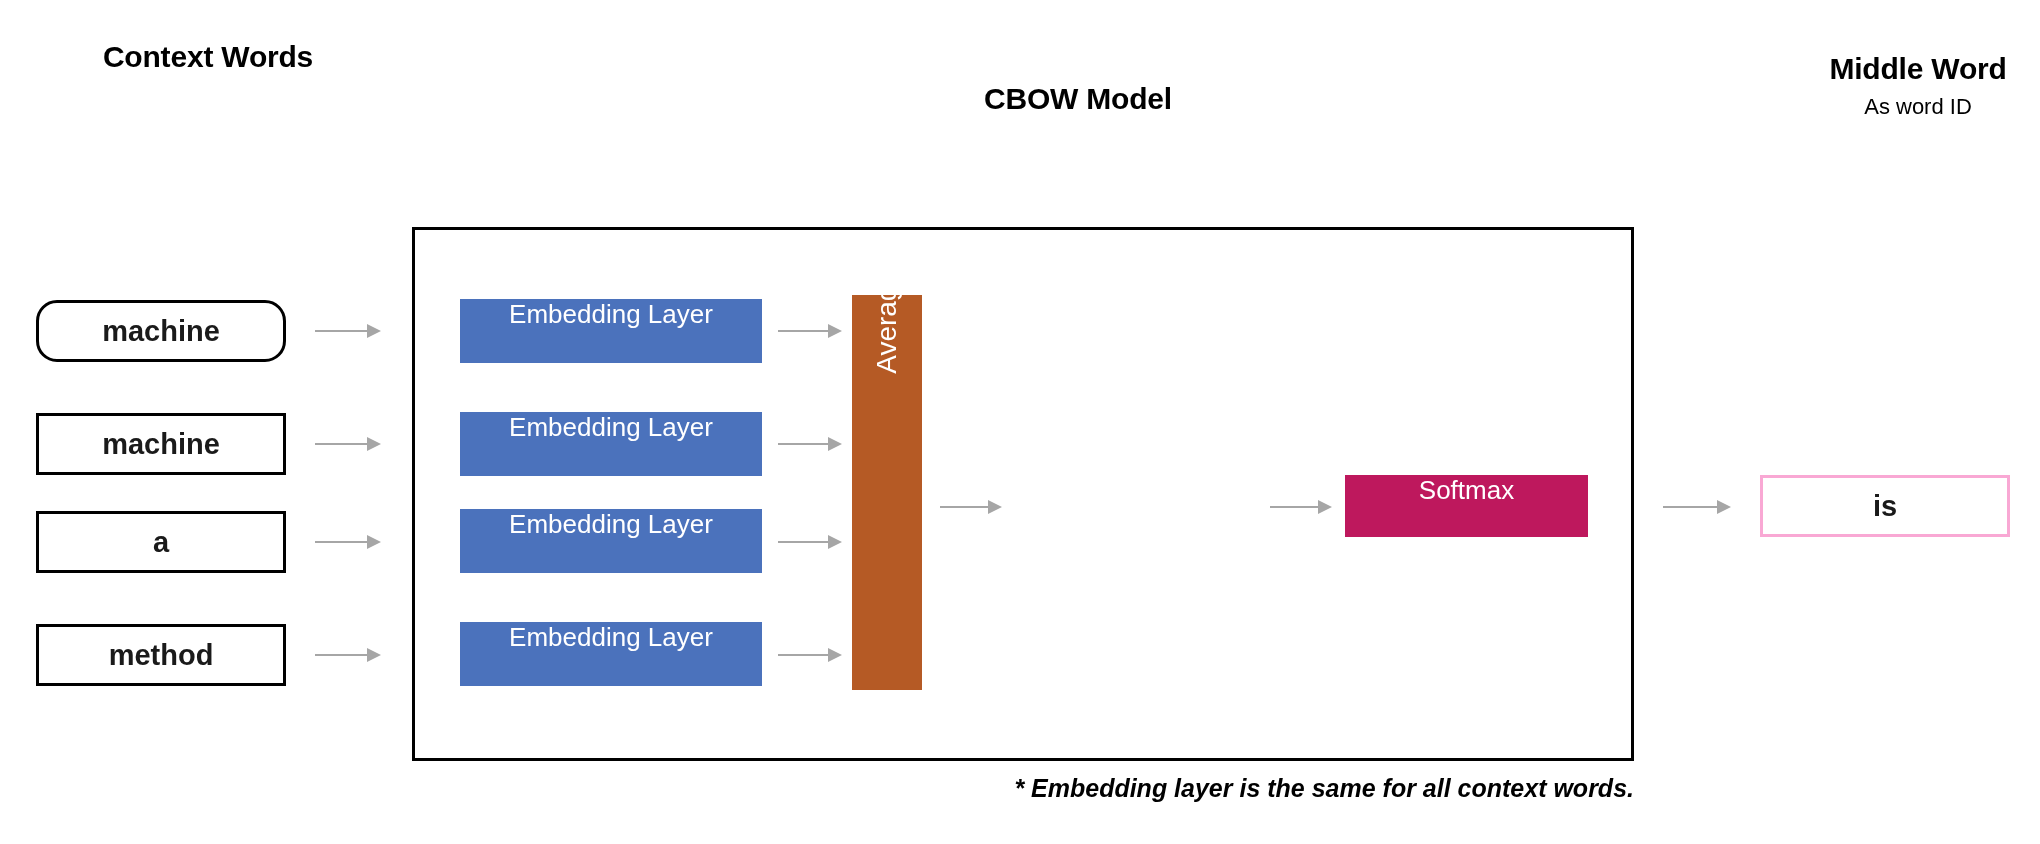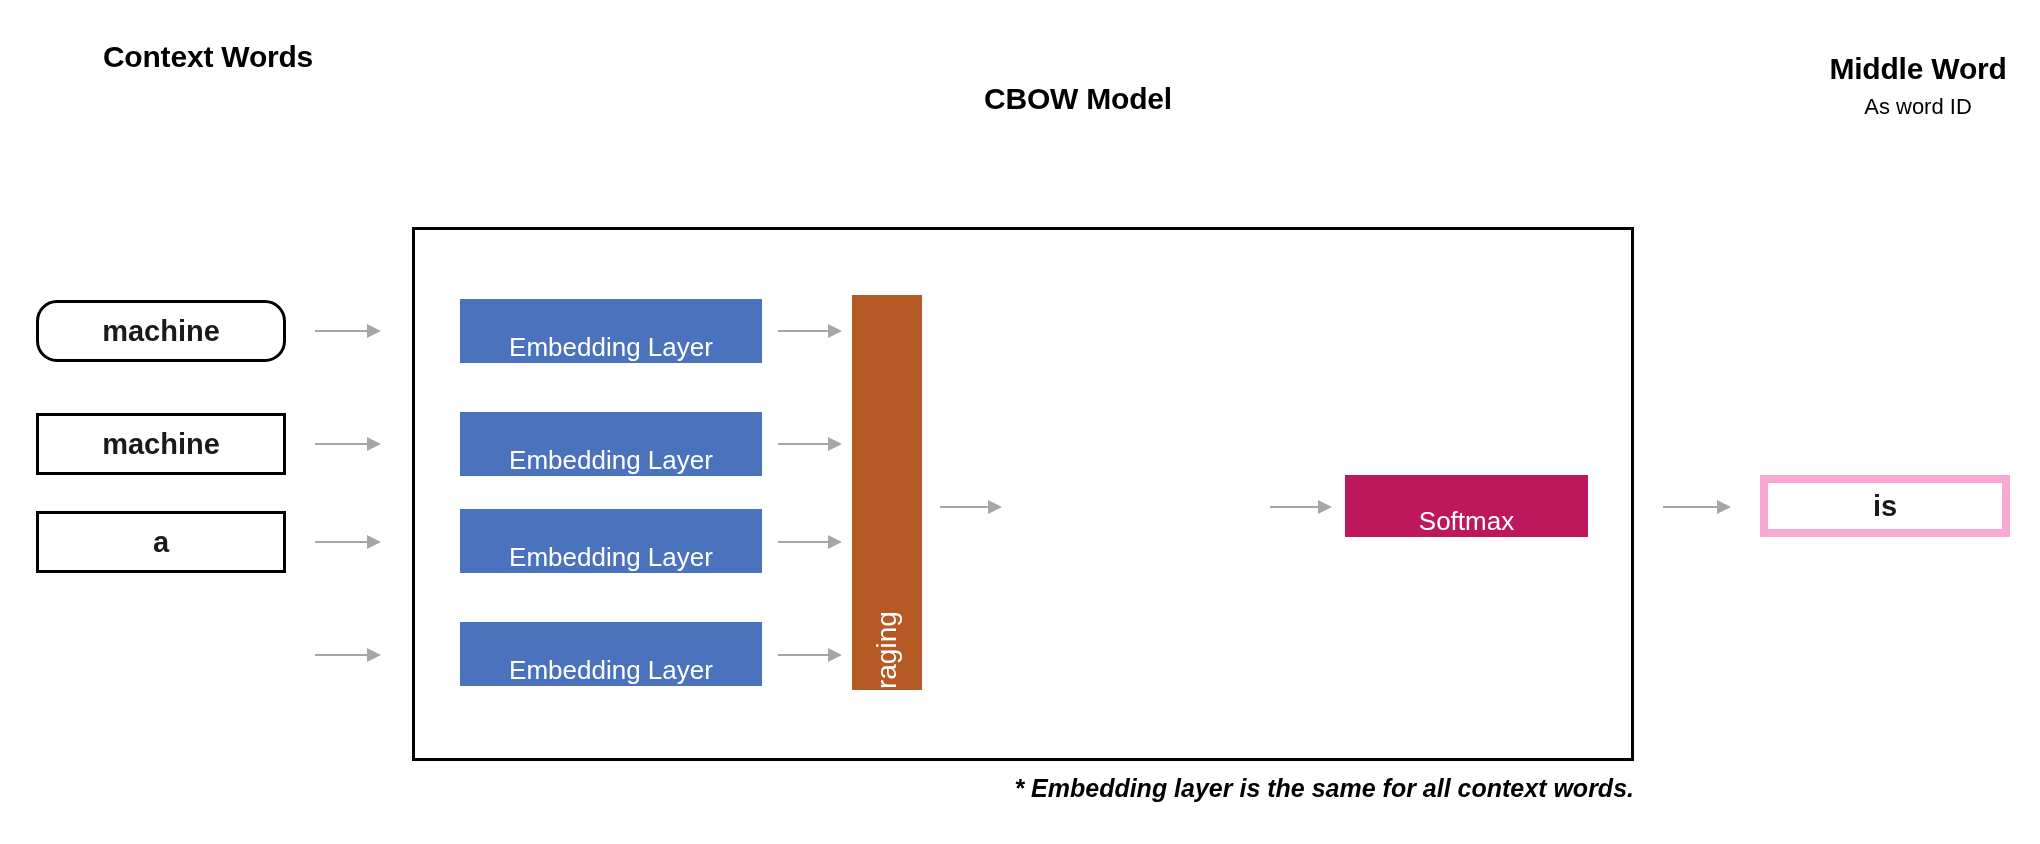--- a/index.html
+++ b/index.html
@@ -80,21 +80,21 @@
     height: 534px;
     border: 3px solid #000000;
     box-sizing: border-box;
     background: #ffffff;
   }
 
   
   .block {
     position: absolute;
     display: flex;
-    align-items: flex-end;
+    align-items: flex-start;
     justify-content: center;
     box-sizing: border-box;
   }
   .block span {
     color: #ffffff;
     font-size: 26px;
     font-weight: normal;
     white-space: nowrap;
   }
 
@@ -135,21 +135,21 @@
     height: 62px;
   }
 
   
   #output-box {
     position: absolute;
     left: 1760px;
     top: 475px;
     width: 250px;
     height: 62px;
-    border: 8px solid #f9a8d4;
+    border: 3px solid #f9a8d4;
     background: #ffffff;
     display: flex;
     align-items: center;
     justify-content: center;
     box-sizing: border-box;
   }
   #output-box span {
     font-size: 29px;
     font-weight: bold;
     color: #1a1a1a;
@@ -210,20 +210,23 @@
 
   <div class="word-box" id="word-0">
     <span>machine</span>
   </div>
   <div class="word-box" id="word-1">
     <span>machine</span>
   </div>
   <div class="word-box" id="word-2">
     <span>a</span>
   </div>
+  <div class="word-box" id="word-3">
+    <span>method</span>
+  </div>
 
   <div id="model-container"></div>
 
   <div class="block embed-block" id="embed-0" style="background: rgb(75, 114, 188);">
     <span>Embedding Layer</span>
   </div>
   <div class="block embed-block" id="embed-1" style="background: rgb(75, 114, 188);">
     <span>Embedding Layer</span>
   </div>
   <div class="block embed-block" id="embed-2" style="background: rgb(75, 114, 188);">

